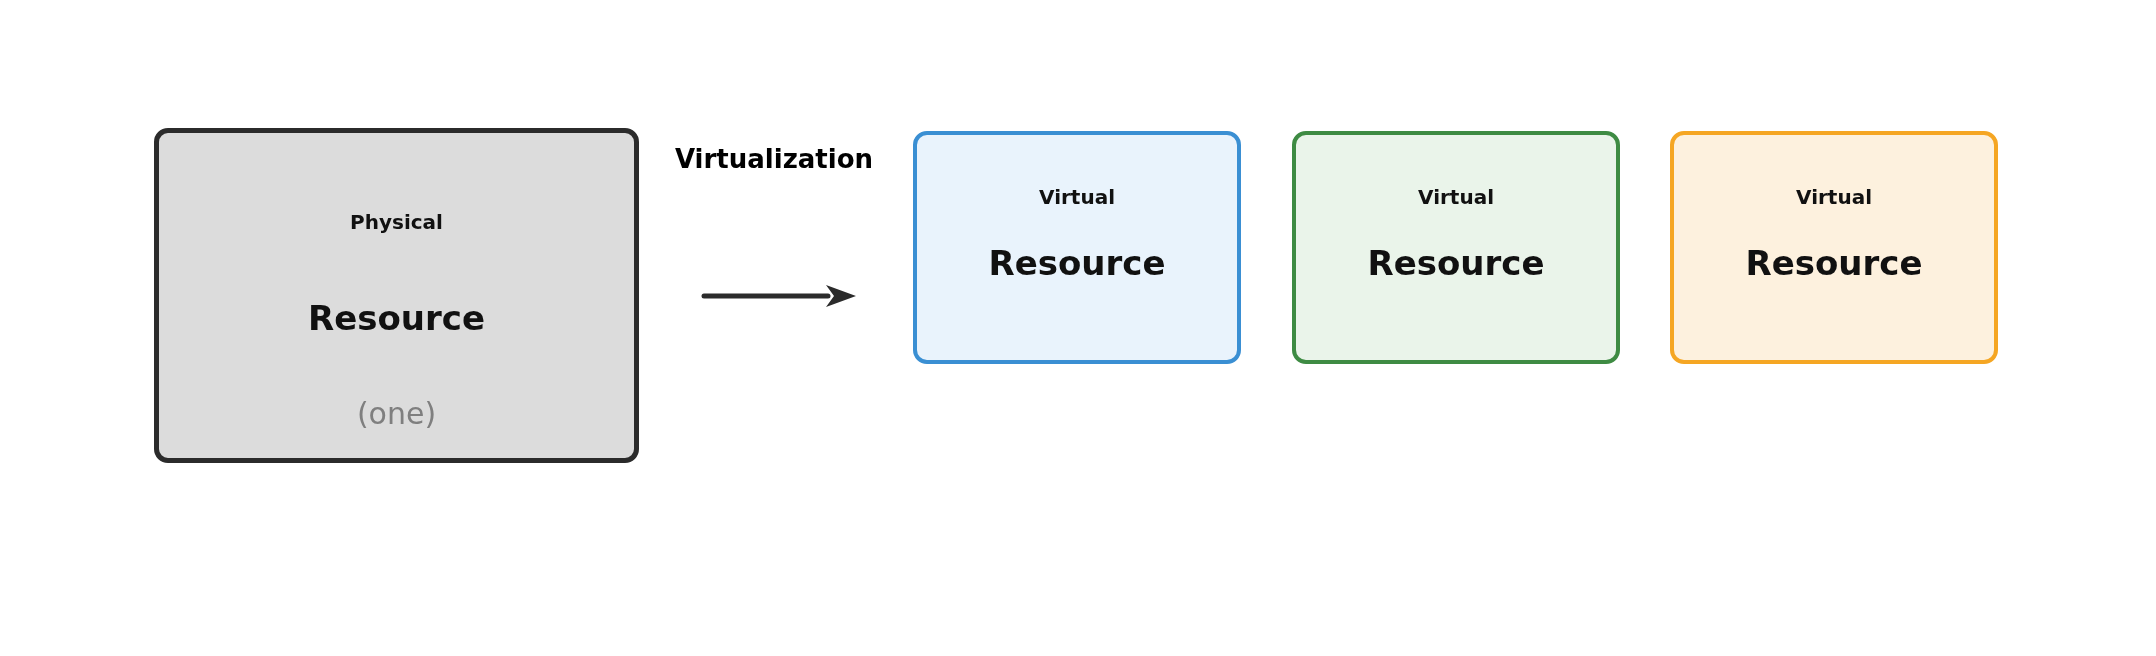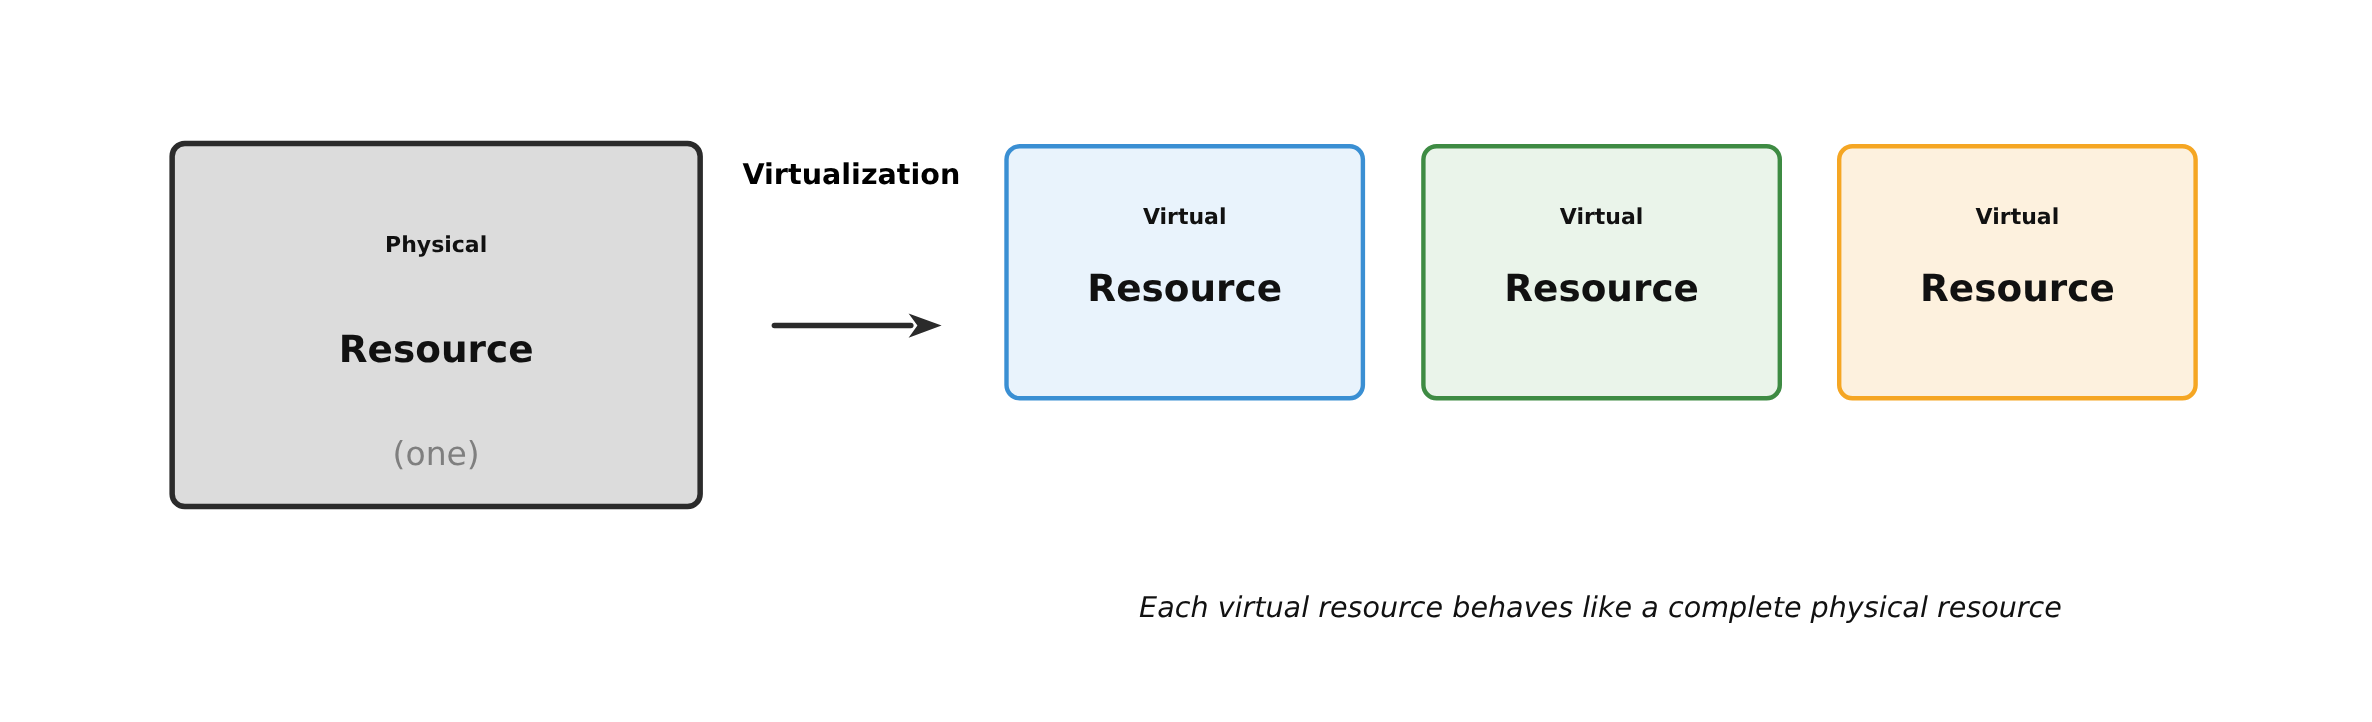--- a/index.html
+++ b/index.html
@@ -107,15 +107,14 @@
   <div class="box virtual-box virtual-box-2" style="background: rgb(234, 244, 234); border-color: rgb(62, 139, 67);">
     <span class="line1">Virtual</span>
     <span class="line2">Resource</span>
   </div>
 
   <div class="box virtual-box virtual-box-3" style="background: rgb(253, 241, 222); border-color: rgb(245, 166, 35);">
     <span class="line1">Virtual</span>
     <span class="line2">Resource</span>
   </div>
 
-  <div class="caption">Each virtual resource behaves like a complete physical resource</div>
 
 </div>
 
 </body></html>

